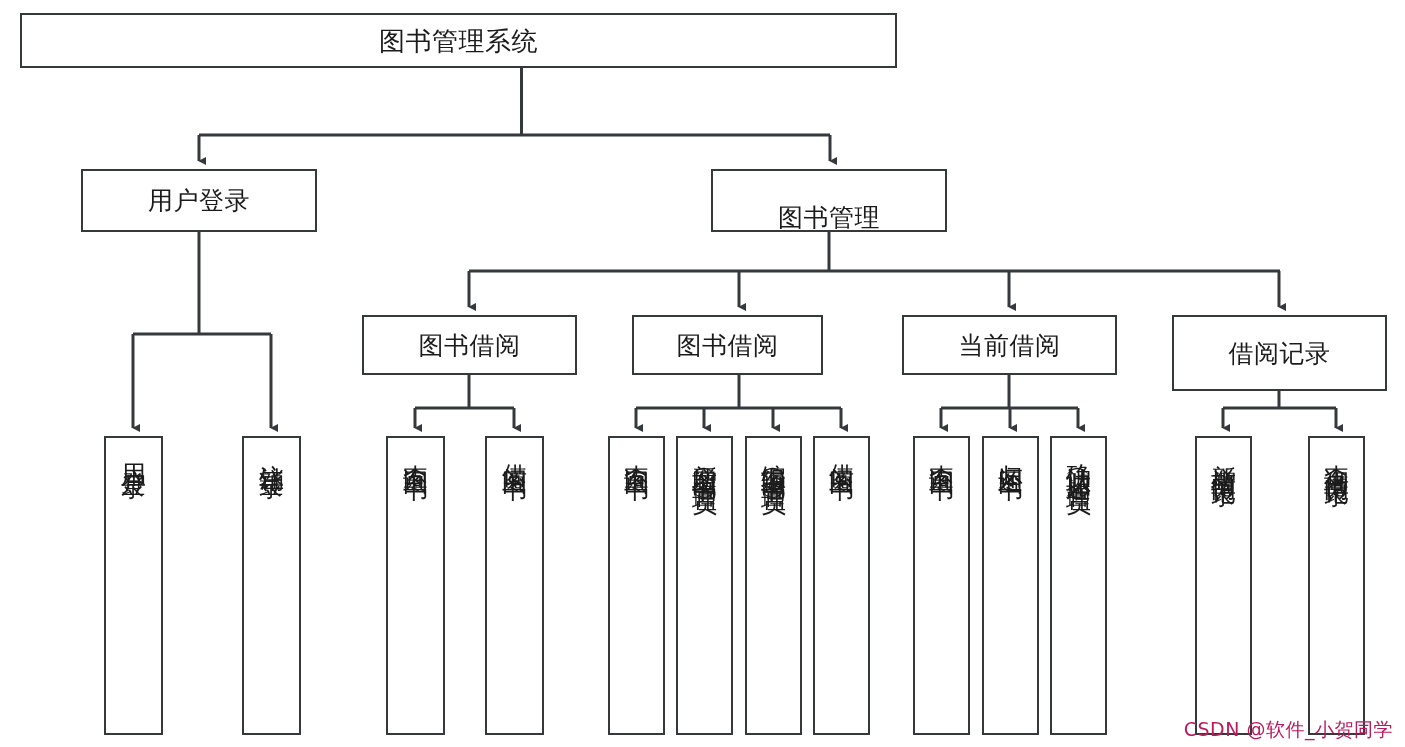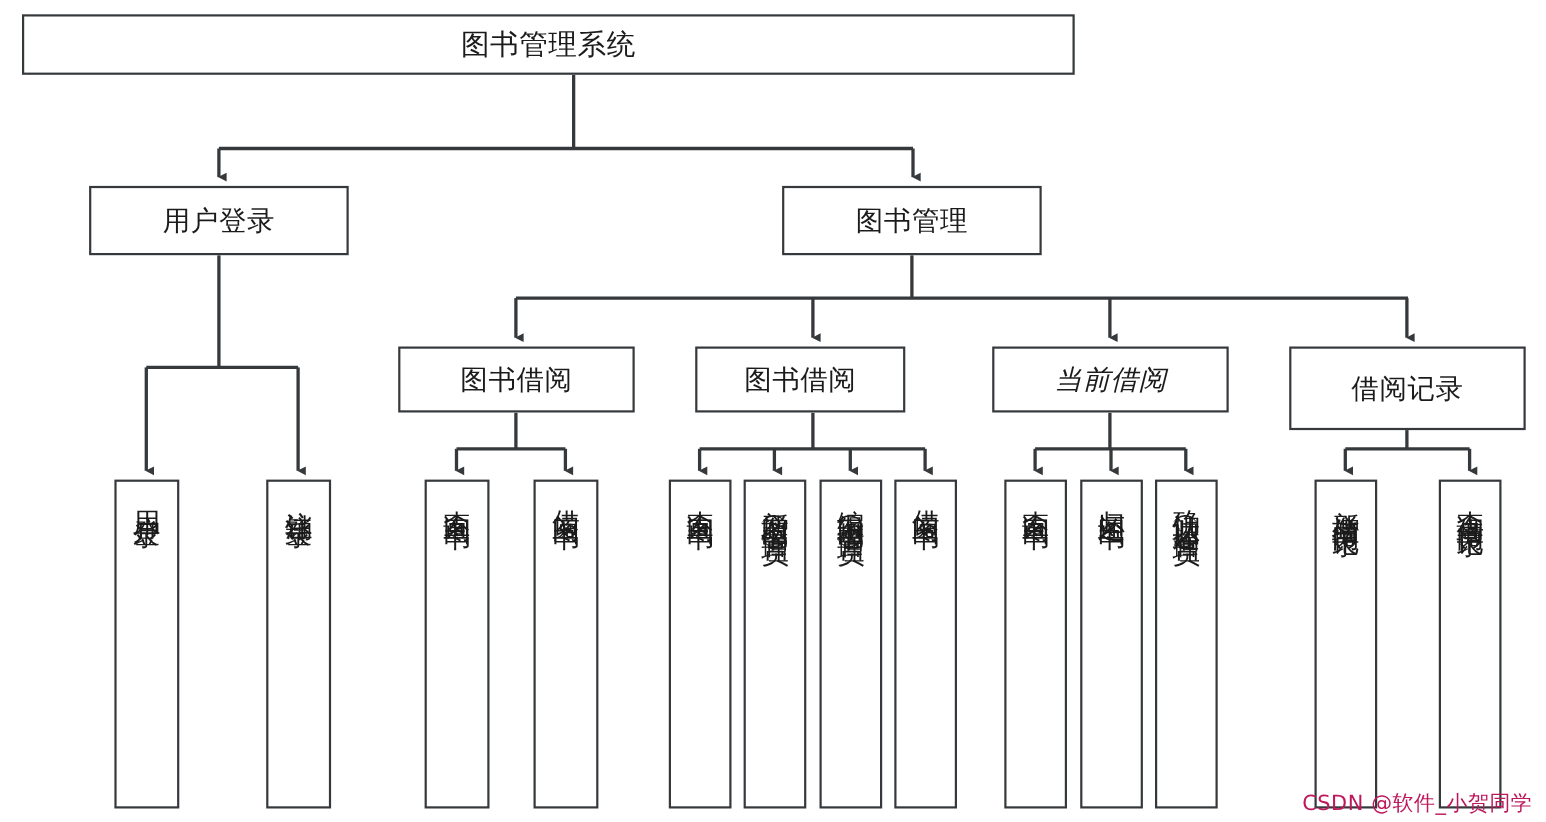--- a/index.html
+++ b/index.html
@@ -122,38 +122,38 @@
       <path d="M 1010 408 L 1010 428" marker-end="url(#arrowhead)"></path>
       <path d="M 1078 408 L 1078 428" marker-end="url(#arrowhead)"></path>
 
       <path d="M 1279 375 L 1279 408"></path>
       <path d="M 1223 408 L 1336 408"></path>
       <path d="M 1223 408 L 1223 428" marker-end="url(#arrowhead)"></path>
       <path d="M 1336 408 L 1336 428" marker-end="url(#arrowhead)"></path>
     </g>
   </svg>
 
-  <div class="node horizontal root" style="left: 20px; top: 13px; width: 957px; height: 55px; border-color: rgb(54, 57, 60); background: rgb(255, 255, 255); color: rgb(27, 27, 27);">
+  <div class="node horizontal root" style="left: 20px; top: 13px; width: 877px; height: 55px; border-color: rgb(54, 57, 60); background: rgb(255, 255, 255); color: rgb(27, 27, 27);">
     <span class="label">图书管理系统</span>
   </div>
 
   <div class="node horizontal" style="left: 81px; top: 169px; width: 236px; height: 63px; border-color: rgb(54, 57, 60); background: rgb(255, 255, 255); color: rgb(27, 27, 27);">
     <span class="label">用户登录</span>
   </div>
-  <div class="node horizontal" style="left: 711px; top: 169px; width: 236px; height: 63px; border-color: rgb(54, 57, 60); background: rgb(255, 255, 255); color: rgb(27, 27, 27);">
+  <div class="node horizontal" style="left: 711px; top: 169px; width: 236px; height: 63px; border-color: rgb(54, 57, 60); background: rgb(255, 255, 255); color: rgb(27, 27, 27); align-items: flex-end;">
     <span class="label">图书管理</span>
   </div>
 
   <div class="node horizontal" style="left: 362px; top: 315px; width: 215px; height: 60px; border-color: rgb(54, 57, 60); background: rgb(255, 255, 255); color: rgb(27, 27, 27);">
     <span class="label">图书借阅</span>
   </div>
   <div class="node horizontal" style="left: 632px; top: 315px; width: 191px; height: 60px; border-color: rgb(54, 57, 60); background: rgb(255, 255, 255); color: rgb(27, 27, 27);">
     <span class="label">图书借阅</span>
   </div>
-  <div class="node horizontal" style="left: 902px; top: 315px; width: 215px; height: 60px; border-color: rgb(54, 57, 60); background: rgb(255, 255, 255); color: rgb(27, 27, 27); font-style: italic;">
+  <div class="node horizontal" style="left: 902px; top: 315px; width: 215px; height: 60px; border-color: rgb(54, 57, 60); background: rgb(255, 255, 255); color: rgb(27, 27, 27);">
     <span class="label">当前借阅</span>
   </div>
   <div class="node horizontal" style="left: 1172px; top: 315px; width: 215px; height: 76px; border-color: rgb(54, 57, 60); background: rgb(255, 255, 255); color: rgb(27, 27, 27);">
     <span class="label">借阅记录</span>
   </div>
 
   <div class="node vertical" style="left: 104px; top: 436px; width: 59px; height: 299px; border-color: rgb(54, 57, 60); background: rgb(255, 255, 255); color: rgb(27, 27, 27);">
     <span class="label">用户登录</span>
   </div>
   <div class="node vertical" style="left: 242px; top: 436px; width: 59px; height: 299px; border-color: rgb(54, 57, 60); background: rgb(255, 255, 255); color: rgb(27, 27, 27);">

